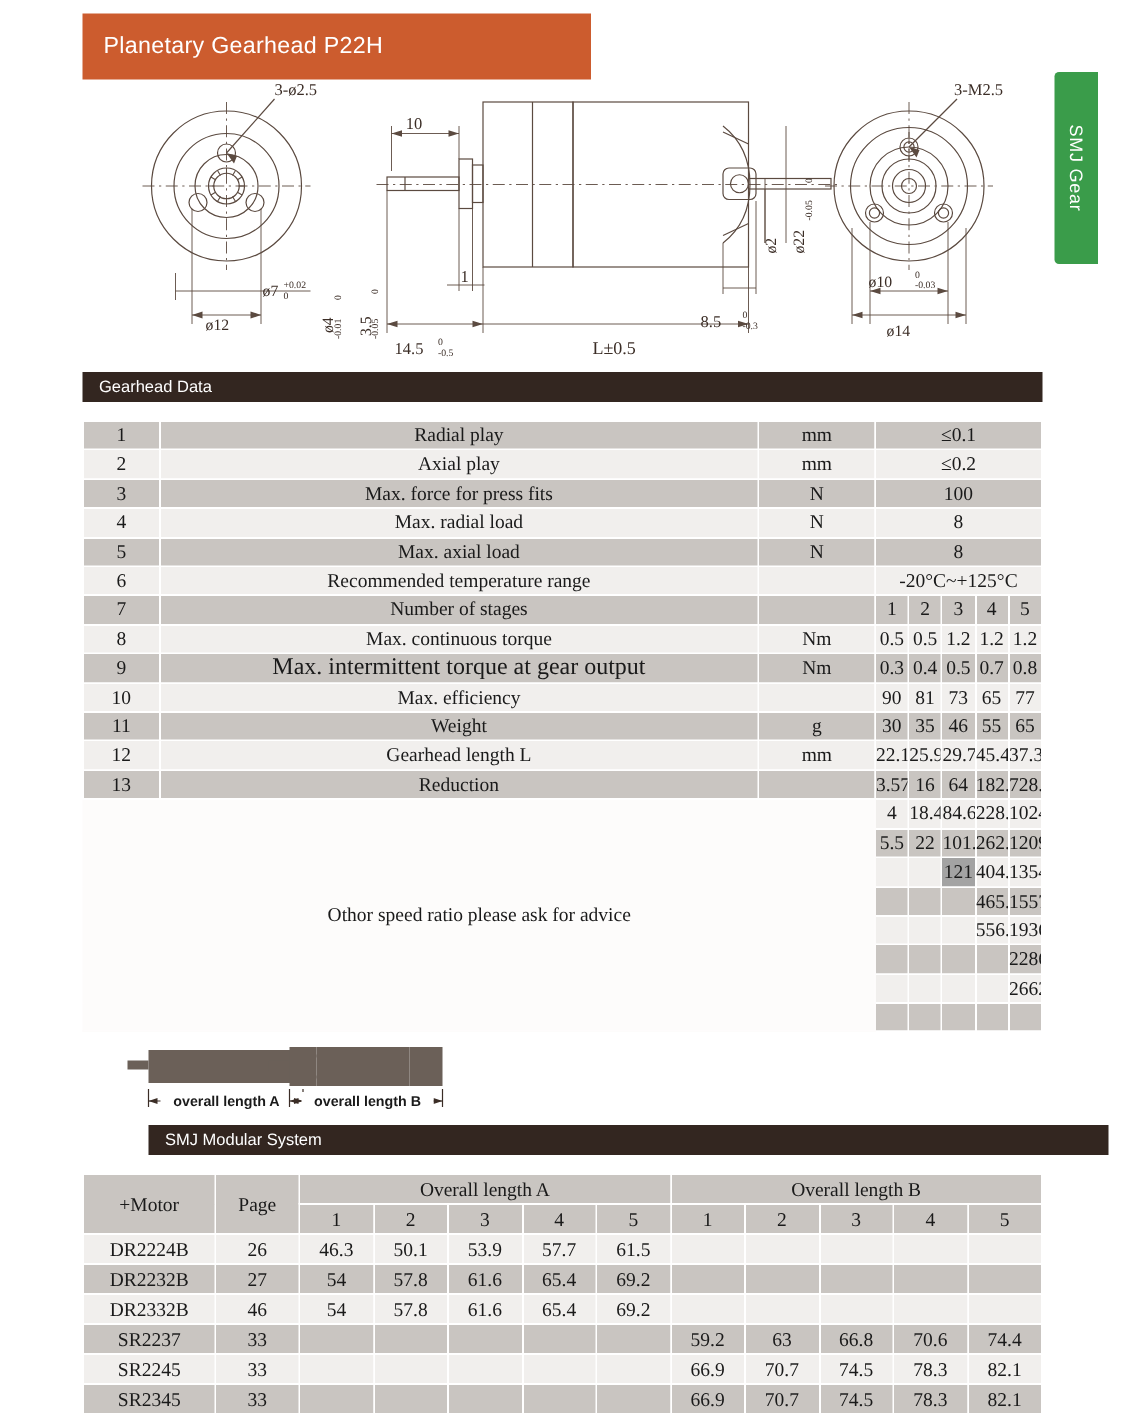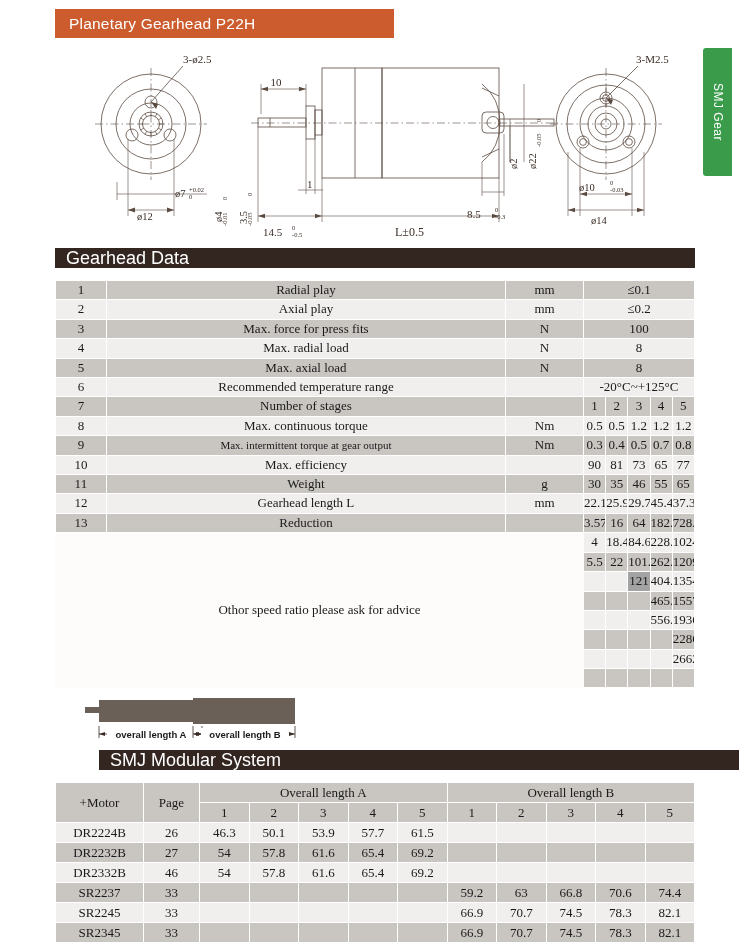--- a/index.html
+++ b/index.html
@@ -8,21 +8,21 @@
     width: 750px; height: 947px;
     background: #ffffff;
     font-family: "Liberation Sans", sans-serif;
     overflow: hidden;
   }
   .page { position: relative; width: 750px; height: 947px; background:#fff; }
 
   
   .title-bar {
     position: absolute; left: 55px; top: 9px;
-    width: 339px; height: 29px;
+    width: 339px; height: 44px;
     background: #cc5c2e;
     display: flex; align-items: center;
   }
   .title-bar span {
     color: #ffffff; font-size: 15.5px; padding-left: 14px;
     letter-spacing: .2px;
   }
 
   
   .side-tab {
@@ -46,21 +46,21 @@
   .drawing svg { display: block; }
 
   
   .sec-head {
     position: absolute; left: 55px;
     width: 640px; height: 20px;
     background: #332620;
     display: flex; align-items: center;
   }
   .sec-head span {
-    color: #ffffff; font-size: 18px; padding-left: 11px;
+    color: #ffffff; font-size: 11px; padding-left: 11px;
   }
   #gearhead-head { top: 248px; }
   #smj-head { top: 750px; margin-left: 44px; }
 
   
   table.data {
     position: absolute; left: 55px;
     width: 640px;
     border-collapse: collapse;
     font-family: "Liberation Serif", serif;
@@ -370,21 +370,21 @@
         <td class="label">Max. continuous torque</td>
         <td class="unit">Nm</td>
         <td class="val">0.5</td>
         <td class="val">0.5</td>
         <td class="val">1.2</td>
         <td class="val">1.2</td>
         <td class="val">1.2</td>
       </tr>
       <tr class="odd">
         <td class="num">9</td>
-        <td class="label" style="font-size:11px">Max. intermittent torque at gear output</td>
+        <td class="label" style="font-size:16px">Max. intermittent torque at gear output</td>
         <td class="unit">Nm</td>
         <td class="val">0.3</td>
         <td class="val">0.4</td>
         <td class="val">0.5</td>
         <td class="val">0.7</td>
         <td class="val">0.8</td>
       </tr>
       <tr class="even">
         <td class="num">10</td>
         <td class="label">Max. efficiency</td>

